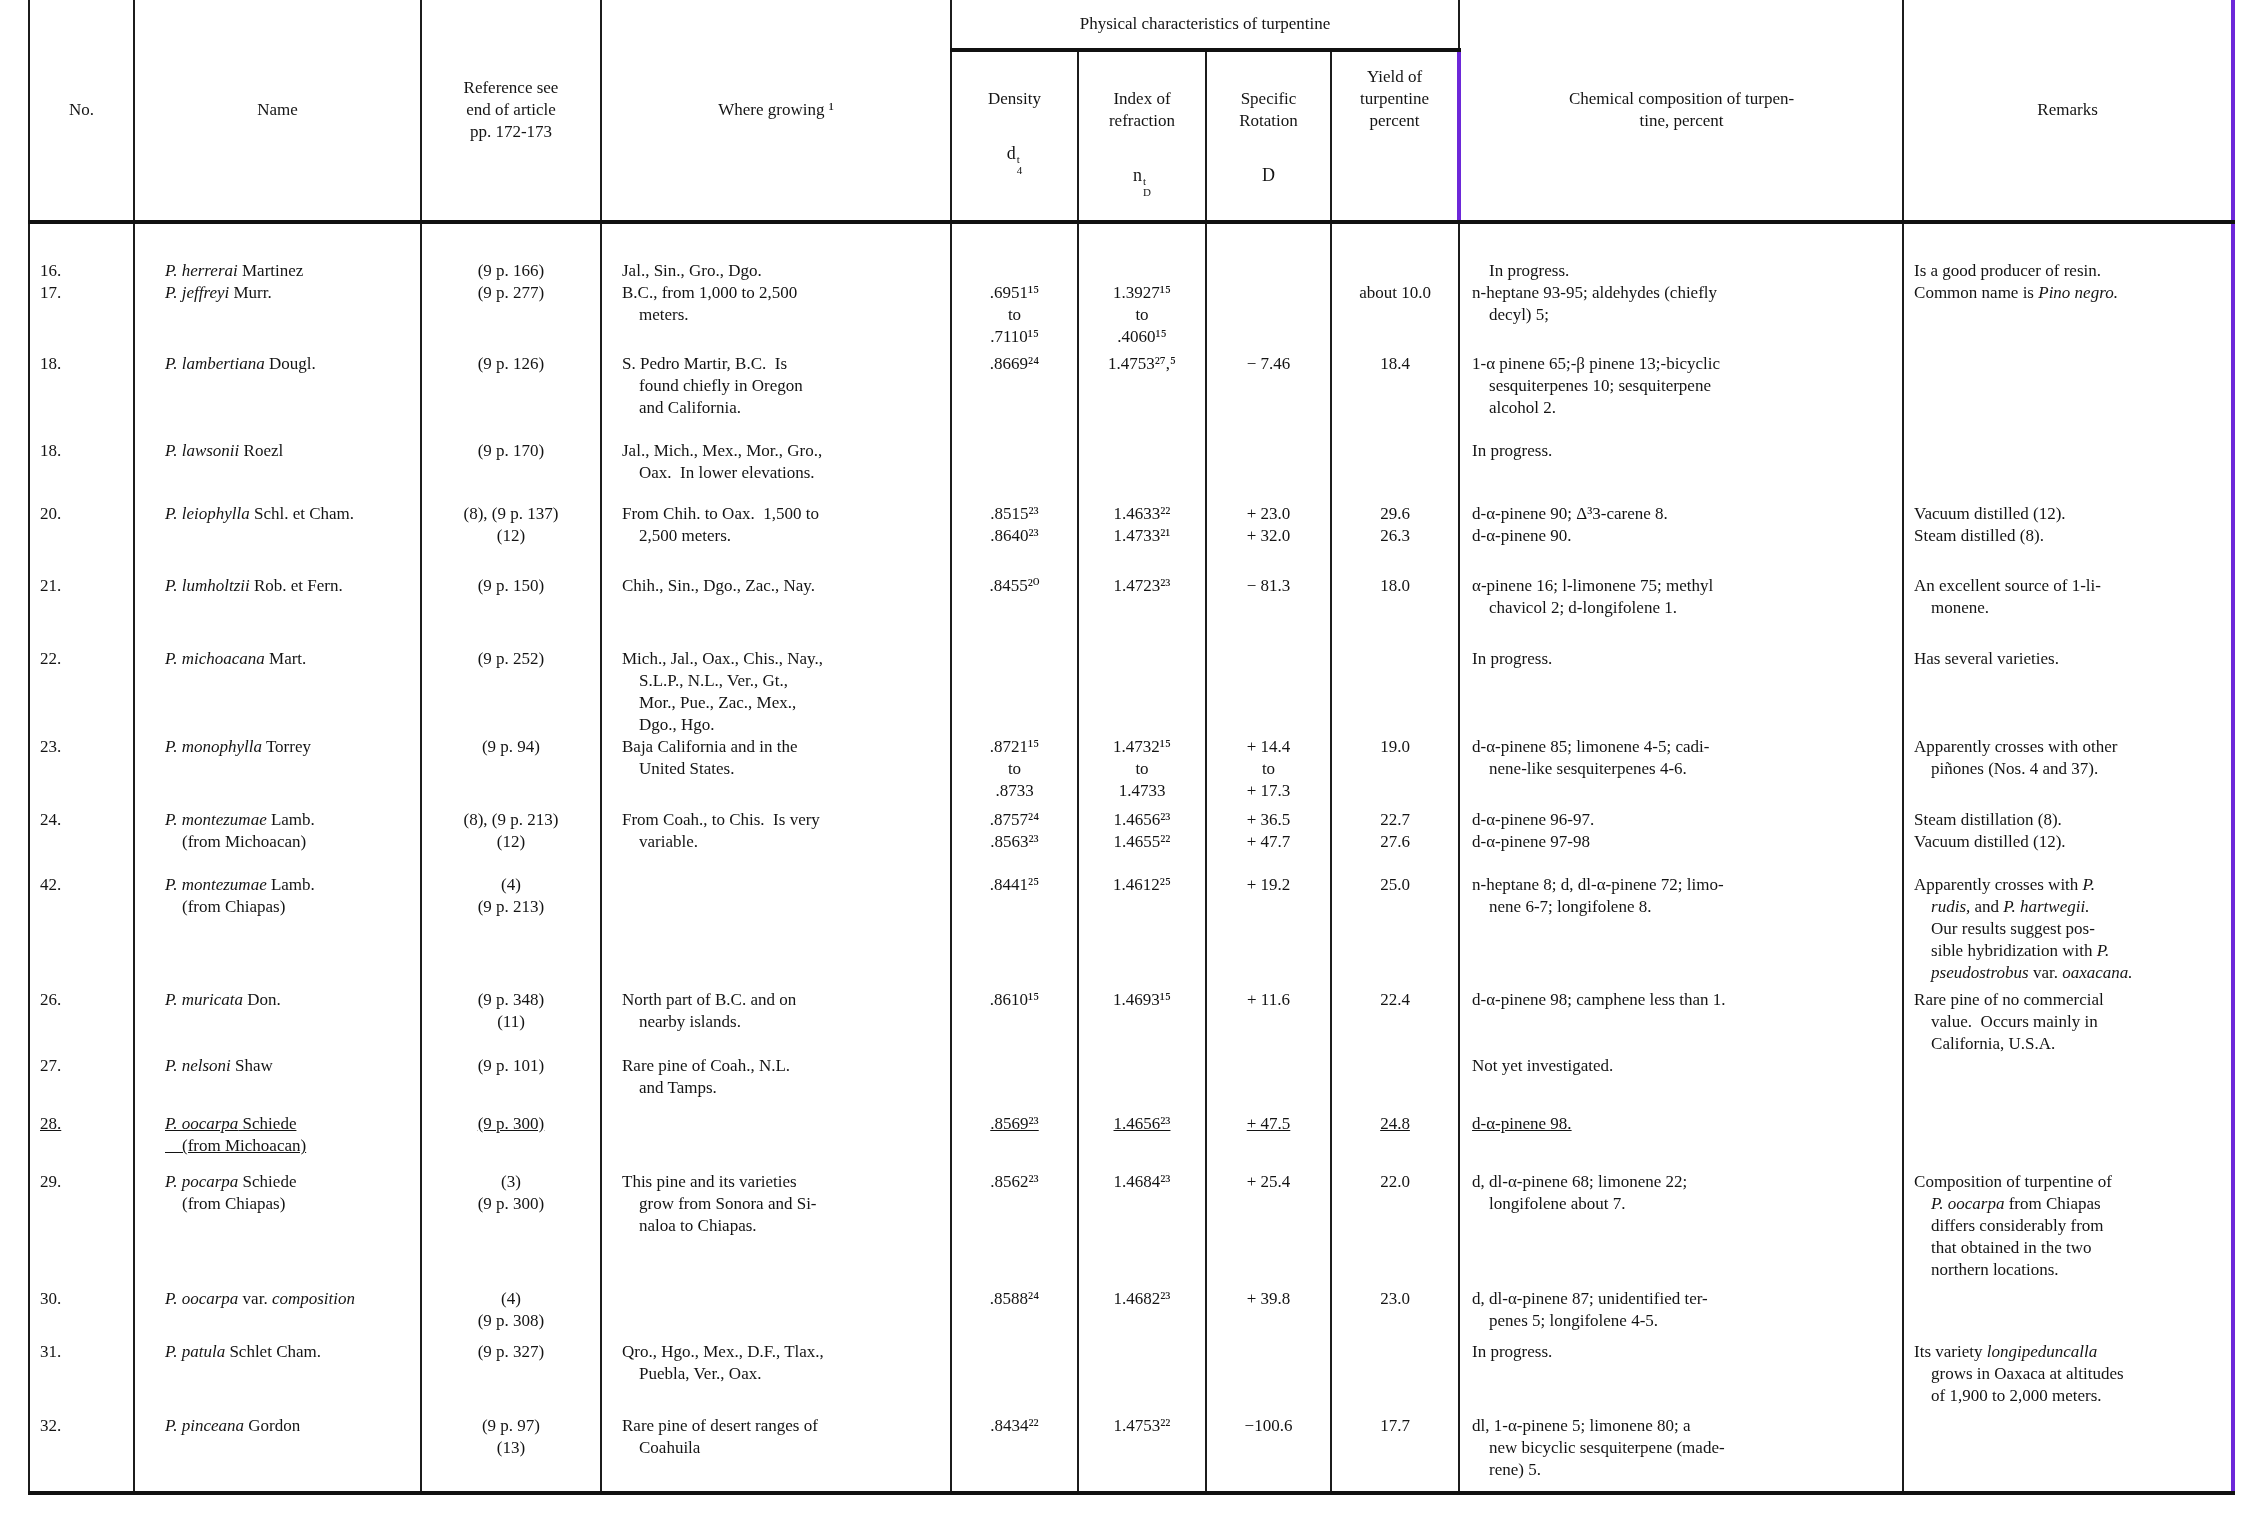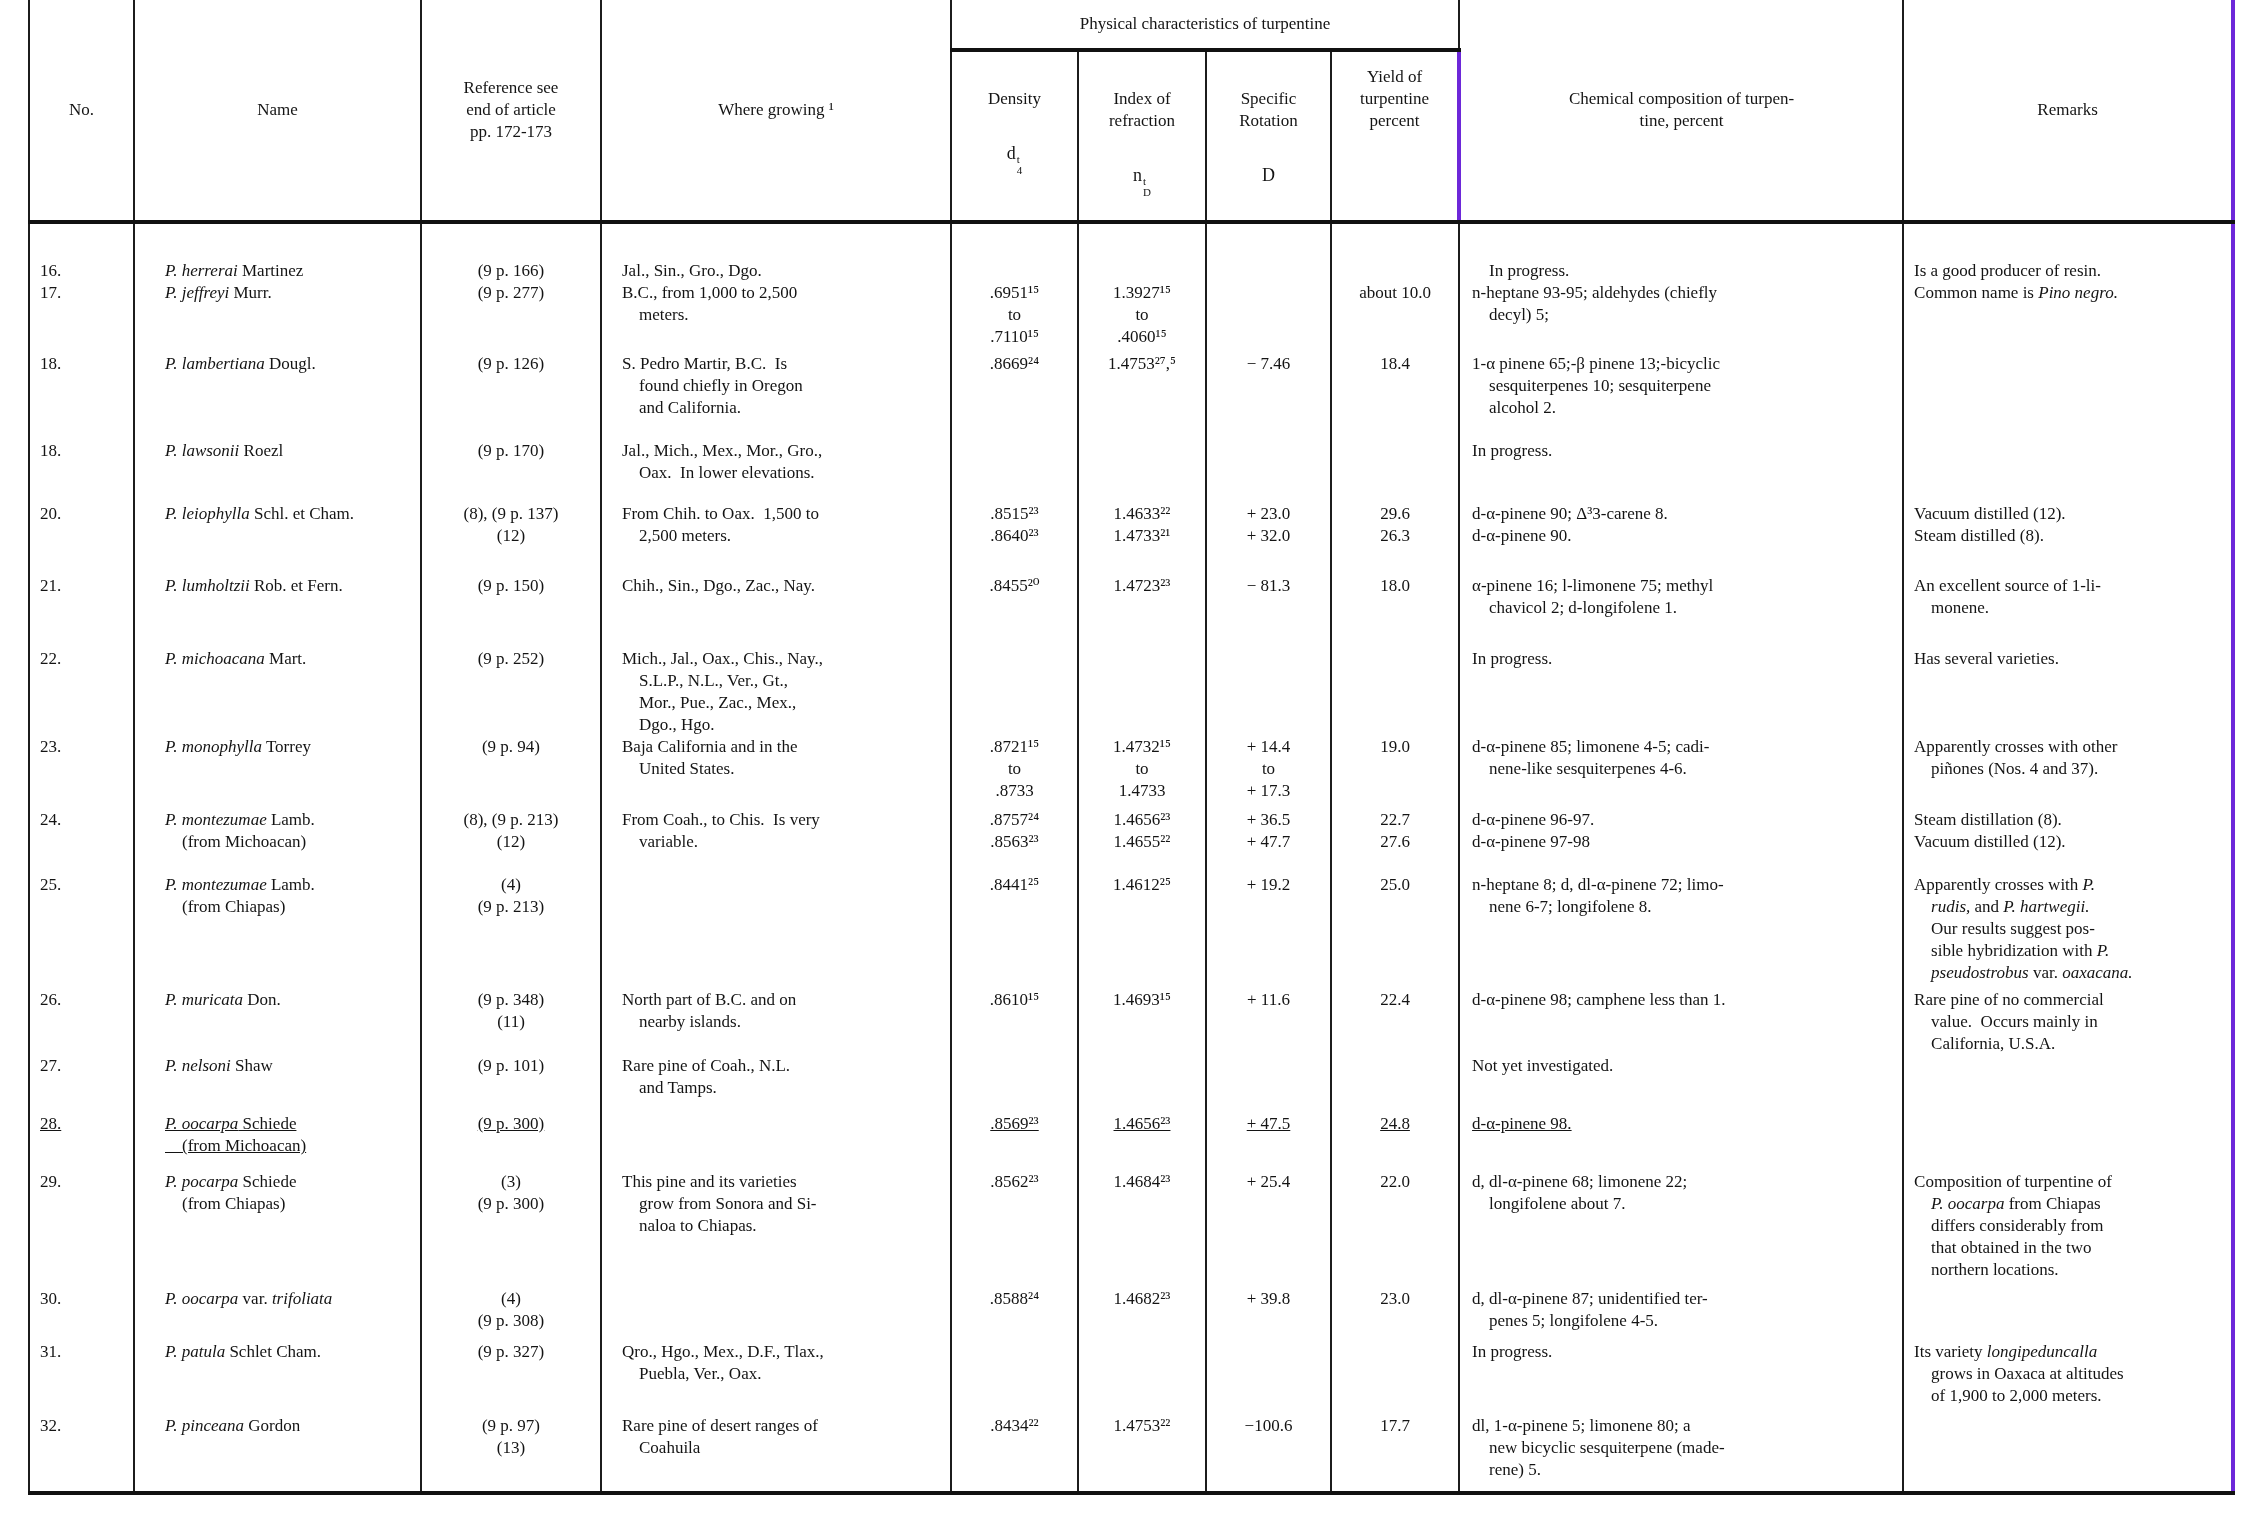--- a/index.html
+++ b/index.html
@@ -233,21 +233,21 @@
           <td class="c-rotation">+ 36.5
 + 47.7</td>
           <td class="c-yield">22.7
 27.6</td>
           <td class="c-chemical">d-α-pinene 96-97.
 d-α-pinene 97-98</td>
           <td class="c-remarks">Steam distillation (8).
 Vacuum distilled (12).</td>
         </tr>
         <tr style="height: 115px;">
-          <td class="c-no">25.</td>
+          <td class="c-no">42.</td>
           <td class="c-name"><i>P. montezumae</i> Lamb.
  (from Chiapas)</td>
           <td class="c-reference">(4)
 (9 p. 213)</td>
           <td class="c-where"></td>
           <td class="c-density">.8441²⁵</td>
           <td class="c-index">1.4612²⁵</td>
           <td class="c-rotation">+ 19.2</td>
           <td class="c-yield">25.0</td>
           <td class="c-chemical">n-heptane 8; d, dl-α-pinene 72; limo-
@@ -316,21 +316,21 @@
           <td class="c-chemical">d, dl-α-pinene 68; limonene 22;
  longifolene about 7.</td>
           <td class="c-remarks">Composition of turpentine of
  <i>P. oocarpa</i> from Chiapas
  differs considerably from
  that obtained in the two
  northern locations.</td>
         </tr>
         <tr style="height: 53px; font-family: Liberation Serif, serif;">
           <td class="c-no">30.</td>
-          <td class="c-name"><i>P. oocarpa</i> var. <i>trifoliata</i></td>
+          <td class="c-name"><i>P. oocarpa</i> var. <i>composition</i></td>
           <td class="c-reference">(4)
 (9 p. 308)</td>
           <td class="c-where"></td>
           <td class="c-density">.8588²⁴</td>
           <td class="c-index">1.4682²³</td>
           <td class="c-rotation">+ 39.8</td>
           <td class="c-yield">23.0</td>
           <td class="c-chemical">d, dl-α-pinene 87; unidentified ter-
  penes 5; longifolene 4-5.</td>
           <td class="c-remarks"></td>

